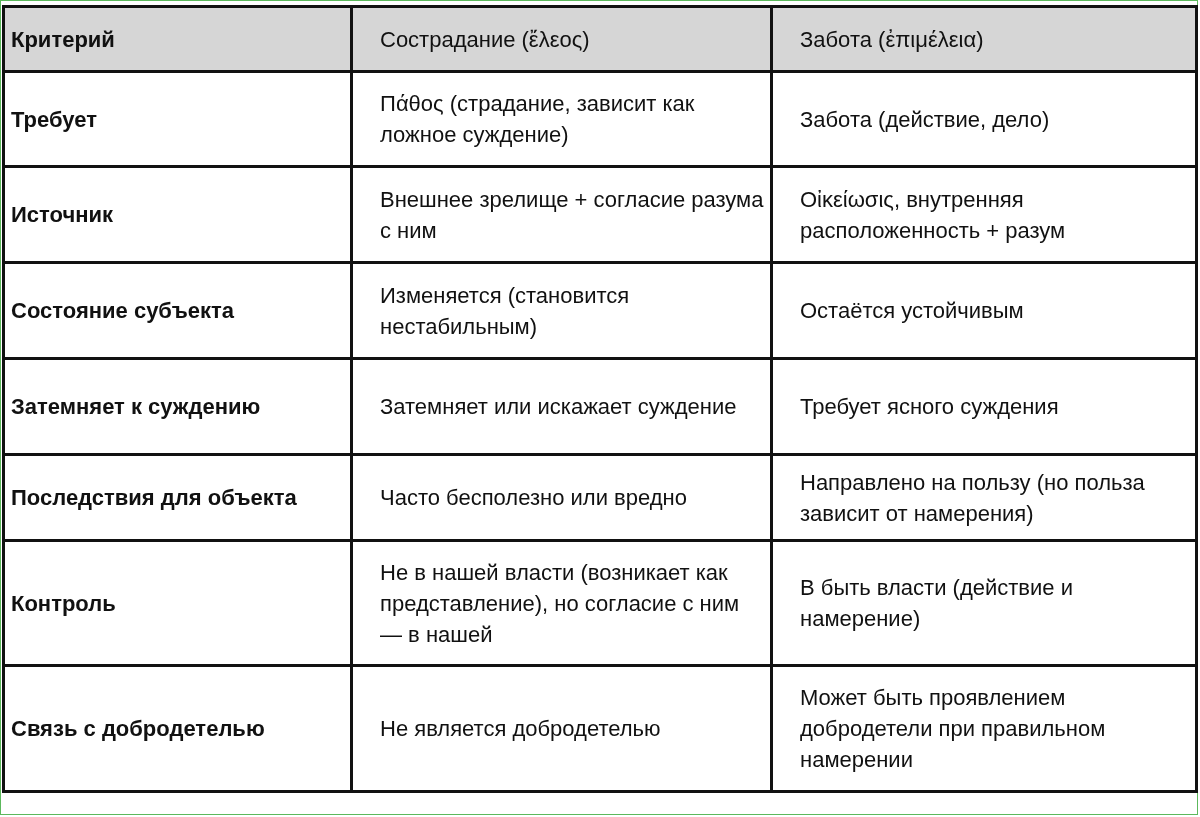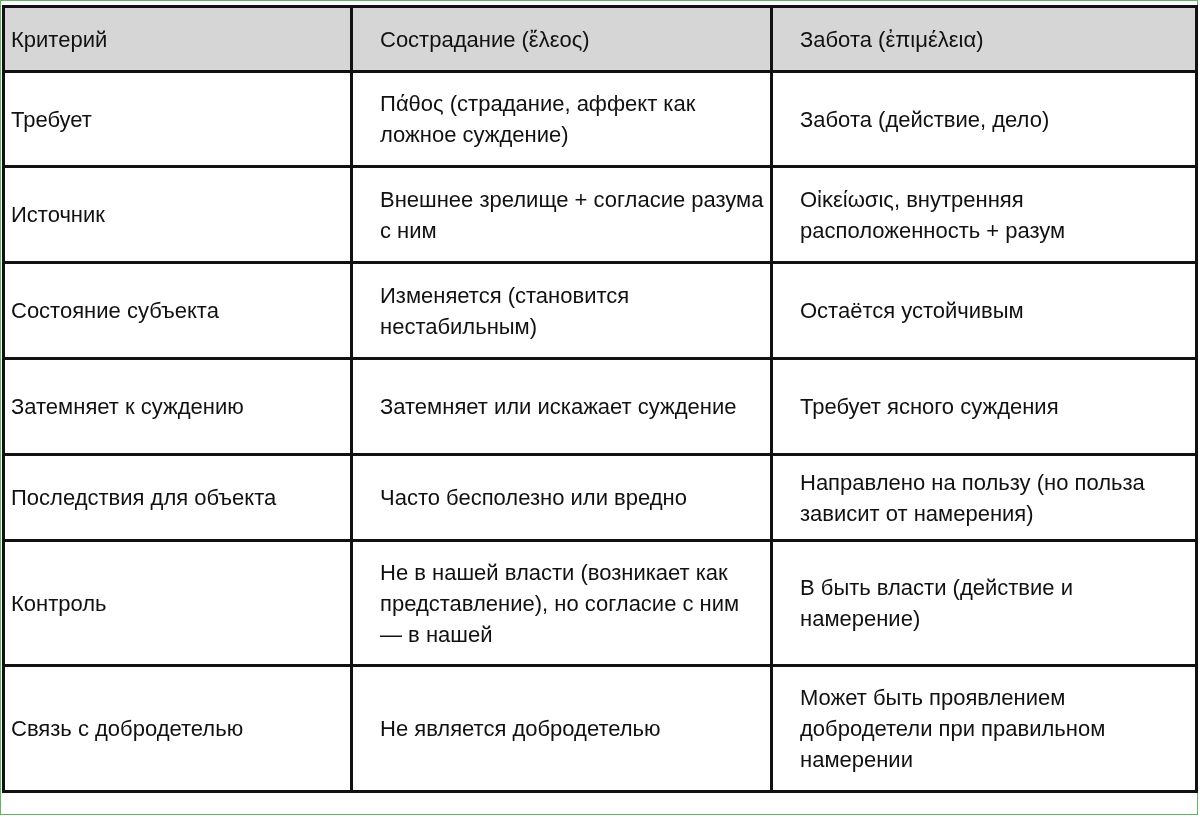--- a/index.html
+++ b/index.html
@@ -7,21 +7,21 @@
          font-family: "Liberation Sans", "DejaVu Sans", sans-serif; }
   .frame { position: absolute; left: 0; top: 0; width: 1198px; height: 815px;
            border: 1px solid #5cb85c; box-sizing: border-box; }
   table { position: absolute; left: 2px; top: 5px; border-collapse: collapse;
           table-layout: fixed; width: 1193px; }
   td, th { border: 3px solid #111; padding: 0; vertical-align: middle;
            font-size: 22px; line-height: 31px; color: #111; text-align: left;
            font-weight: normal; }
   th { background: #d6d6d6; height: 62px; }
   col.c1 { width: 348px; } col.c2 { width: 420px; } col.c3 { width: 425px; }
-  .c-first { padding-left: 6px; }
+  .c-first { padding-left: 6px; font-weight: bold; }
   .c-other { padding-left: 27px; padding-right: 4px; }
 </style>
 </head>
 <body>
 
 <div class="frame"></div>
 
 <table>
   <colgroup>
       <col class="c1">
@@ -31,21 +31,21 @@
   <thead>
     <tr>
       <th class="c-first">Критерий</th>
       <th class="c-other">Сострадание (ἔλεος)</th>
       <th class="c-other">Забота (ἐπιμέλεια)</th>
     </tr>
   </thead>
   <tbody id="tbody">
       <tr style="height: 95px;">
         <td class="c-first">Требует</td>
-        <td class="c-other">Πάθος (страдание, аффект как ложное суждение)</td>
+        <td class="c-other">Πάθος (страдание, зависит как ложное суждение)</td>
         <td class="c-other">Забота (действие, дело)</td>
       </tr>
       <tr style="height: 96px; margin-left: 7px;">
         <td class="c-first">Источник</td>
         <td class="c-other">Внешнее зрелище + согласие разума с ним</td>
         <td class="c-other">Οἰκείωσις, внутренняя расположенность + разум</td>
       </tr>
       <tr style="height: 96px;">
         <td class="c-first">Состояние субъекта</td>
         <td class="c-other">Изменяется (становится нестабильным)</td>

